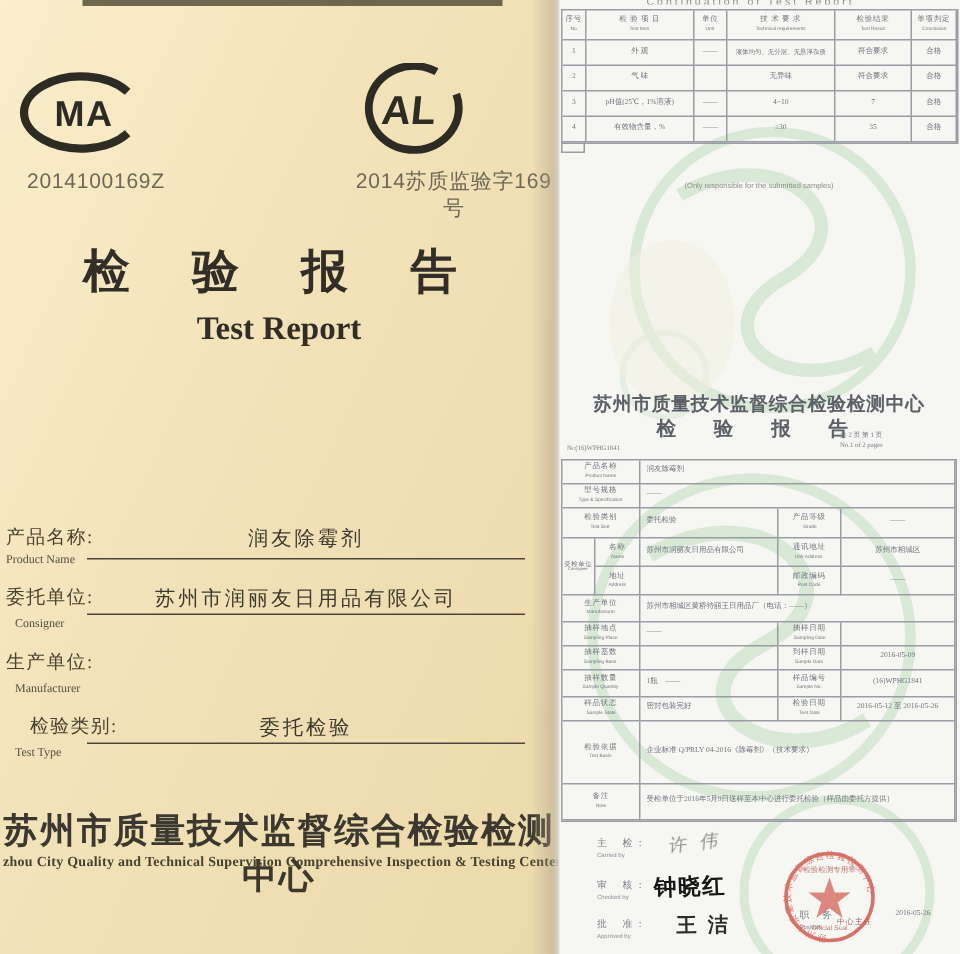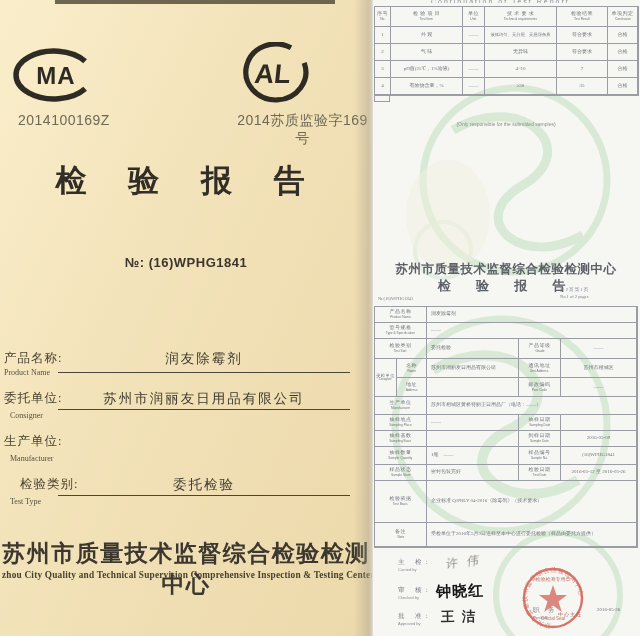--- a/index.html
+++ b/index.html
@@ -74,21 +74,21 @@
     </svg>
     <div class="abs logo-code" style="left:18px;top:112px;">2014100169Z</div>
 
     <svg class="abs logo" style="left:238px;top:42px;" width="76" height="62" viewBox="0 0 76 62">
       <path d="M 66.2 20.8 A 30 28 0 1 1 53 5.8" fill="none" stroke="#2e2b24" stroke-width="5.2"></path>
       <text x="38" y="41" text-anchor="middle" font-family="Liberation Sans, sans-serif" font-weight="bold" font-size="27" fill="#2e2b24" transform="skewX(-6)">AL</text>
     </svg>
     <div class="abs logo-code" style="left:233px;top:112px;text-align:center;">2014苏质监验字169号</div>
 
     <div class="abs title-cn">检 验 报 告</div>
-    <div class="abs report-no">№: (16)WPHG1841</div>
+    <div class="abs title-en">Test Report</div>
 
     <div class="abs field-label-cn" style="left:4px;top:350px;">产品名称:</div>
     <div class="abs field-label-en" style="left:4px;top:368px;">Product Name</div>
     <div class="abs field-line field-value" style="left:58px;top:350px;width:292px;height:22px;">润友除霉剂</div>
 
     <div class="abs field-label-cn" style="left:4px;top:390px;">委托单位:</div>
     <div class="abs field-label-en" style="left:10px;top:411px;">Consigner</div>
     <div class="abs field-line field-value" style="left:58px;top:390px;width:292px;height:19px;">苏州市润丽友日用品有限公司</div>
 
     <div class="abs field-label-cn" style="left:4px;top:433px;">生产单位:</div>
@@ -379,21 +379,21 @@
   <div class="abs sig-label" style="left:398px;top:586px;">
     <span class="cn">审　核：</span>
     <span class="en">Checked by</span>
   </div>
   <div class="abs hand2" style="left:436px;top:582px;">钟晓红</div>
 
   <div class="abs sig-label" style="left:398px;top:612px;">
     <span class="cn">批　准：</span>
     <span class="en">Approved by</span>
   </div>
-  <div class="abs hand3" style="left:441px;top:608px;">王 洁</div>
+  <div class="abs hand3" style="left:451px;top:608px;">王 洁</div>
 
   <div class="abs sig-label" style="left:533px;top:606px;">
     <span class="cn" style="letter-spacing:1px;">职　务</span>
     <span class="en">Position</span>
   </div>
   <div class="abs pos-val" style="left:558px;top:611px;">中心主任</div>
   <div class="abs date-val" style="left:597px;top:607px;">2016-05-26</div>
 
   <svg class="abs" style="left:520px;top:565px;opacity:.8;" width="66" height="66" viewBox="0 0 66 66">
     <defs>

